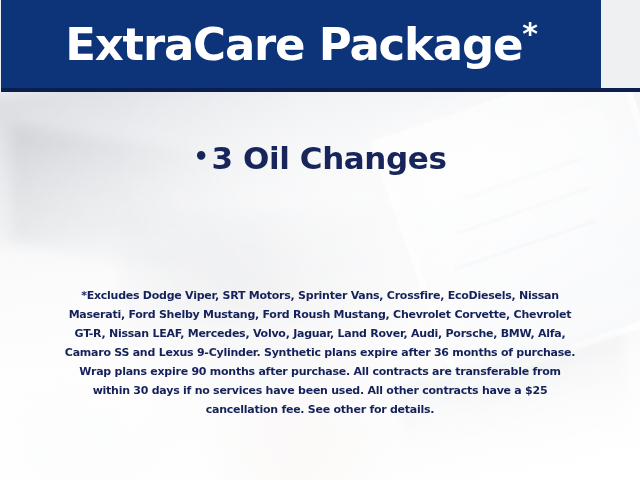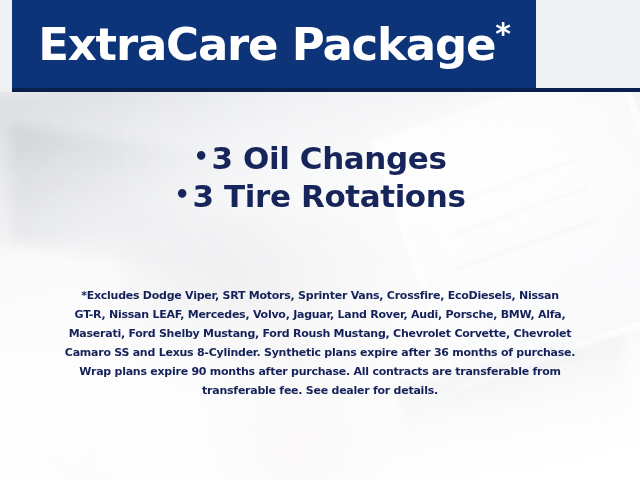--- a/index.html
+++ b/index.html
@@ -120,22 +120,22 @@
     width: 640px; height: 388px;
     background:
       radial-gradient(ellipse at 78% 18%, rgba(255,255,255,.75) 0%, rgba(255,255,255,0) 55%),
       radial-gradient(ellipse at 18% 82%, rgba(255,255,255,.55) 0%, rgba(255,255,255,0) 60%),
       linear-gradient(180deg, rgba(255,255,255,.18) 0%, rgba(255,255,255,.48) 60%, rgba(255,255,255,.70) 100%);
   }
 
   
   .banner {
     position: absolute;
-    left: 12px; top: 0;
-    width: 524px;
+    left: 1px; top: 0;
+    width: 600px;
     height: 92px;
     background: #0d3478;
     box-sizing: border-box;
   }
   .banner-rule {
     position: absolute;
     left: 0; bottom: 0;
     width: 640px;
     height: 4px;
     background: #0a1f4e;
@@ -224,25 +224,25 @@
     <div class="glare"></div>
   </div>
 
   <div class="banner">
     <div class="banner-title"><span>ExtraCare Package</span><span class="star">*</span></div>
     <div class="banner-rule"></div>
   </div>
 
   <div class="benefits">
     <span class="benefit"><span class="dot">•</span><span>3 Oil Changes</span></span>
-    <span class="benefit"><span class="dot">•</span><span>3 Tire Rotations</span></span>
   </div>
 
   <div class="disclaimer">
     <span class="dline">*Excludes Dodge Viper, SRT Motors, Sprinter Vans, Crossfire, EcoDiesels, Nissan</span>
+    <span class="dline">Maserati, Ford Shelby Mustang, Ford Roush Mustang, Chevrolet Corvette, Chevrolet</span>
     <span class="dline">GT-R, Nissan LEAF, Mercedes, Volvo, Jaguar, Land Rover, Audi, Porsche, BMW, Alfa,</span>
-    <span class="dline">Maserati, Ford Shelby Mustang, Ford Roush Mustang, Chevrolet Corvette, Chevrolet</span>
-    <span class="dline">Camaro SS and Lexus 8-Cylinder. Synthetic plans expire after 36 months of purchase.</span>
+    <span class="dline">Camaro SS and Lexus 9-Cylinder. Synthetic plans expire after 36 months of purchase.</span>
     <span class="dline">Wrap plans expire 90 months after purchase. All contracts are transferable from</span>
-    <span class="dline">transferable fee. See dealer for details.</span>
+    <span class="dline">within 30 days if no services have been used. All other contracts have a $25</span>
+    <span class="dline">cancellation fee. See other for details.</span>
   </div>
 
 </div>
 
 </body></html>

